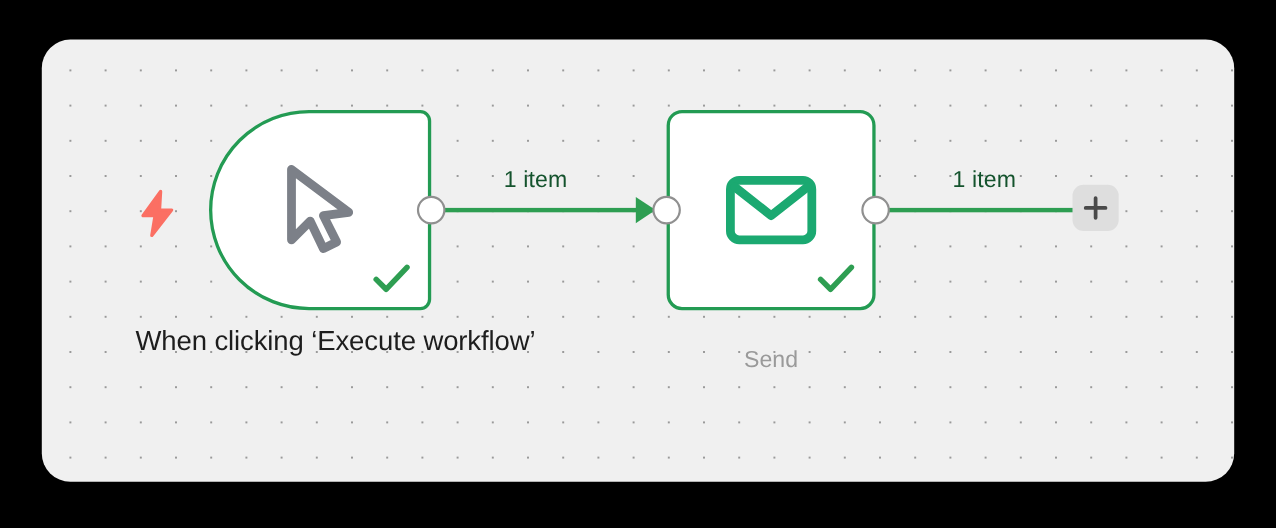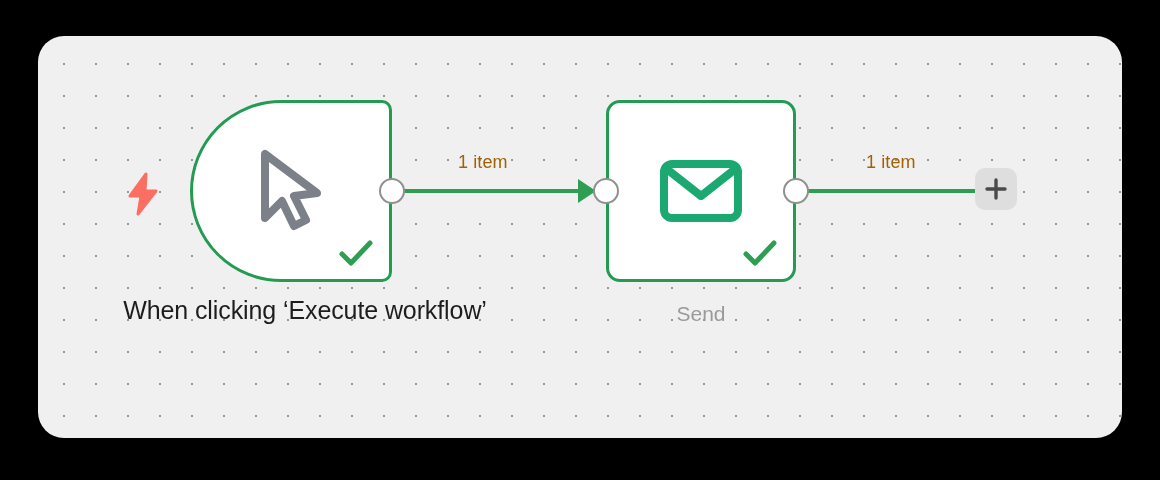--- a/index.html
+++ b/index.html
@@ -116,22 +116,22 @@
     width: 0;
     height: 0;
     border-top: 12px solid transparent;
     border-bottom: 12px solid transparent;
     border-left: 18px solid #2E9E52;
     z-index: 4;
   }
 
   .wire-label {
     position: absolute;
-    font-size: 18px;
-    color: #a16207;
+    font-size: 21px;
+    color: #14532d;
     white-space: nowrap;
     letter-spacing: 0.1px;
   }
   #label-1 { left: 420px; top: 116px; }
   #label-2 { left: 828px; top: 116px; }
 
   
   #add-button {
     position: absolute;
     left: 937px;
@@ -163,21 +163,21 @@
   .caption-title {
     font-size: 25px;
     color: #1D1D1D;
     line-height: 1.35;
     letter-spacing: -0.1px;
   }
   .caption-sub {
     font-size: 21px;
     color: #9A9A9A;
     line-height: 1.5;
-    margin-top: 4px;
+    margin-top: 18px;
   }
   #trigger-caption { left: 52px; top: 258px; width: 430px; }
   #email-caption   { left: 556px; top: 258px; width: 214px; }
 </style>
 </head>
 <body>
 
 <div id="screen">
 
   <div id="canvas-panel">

